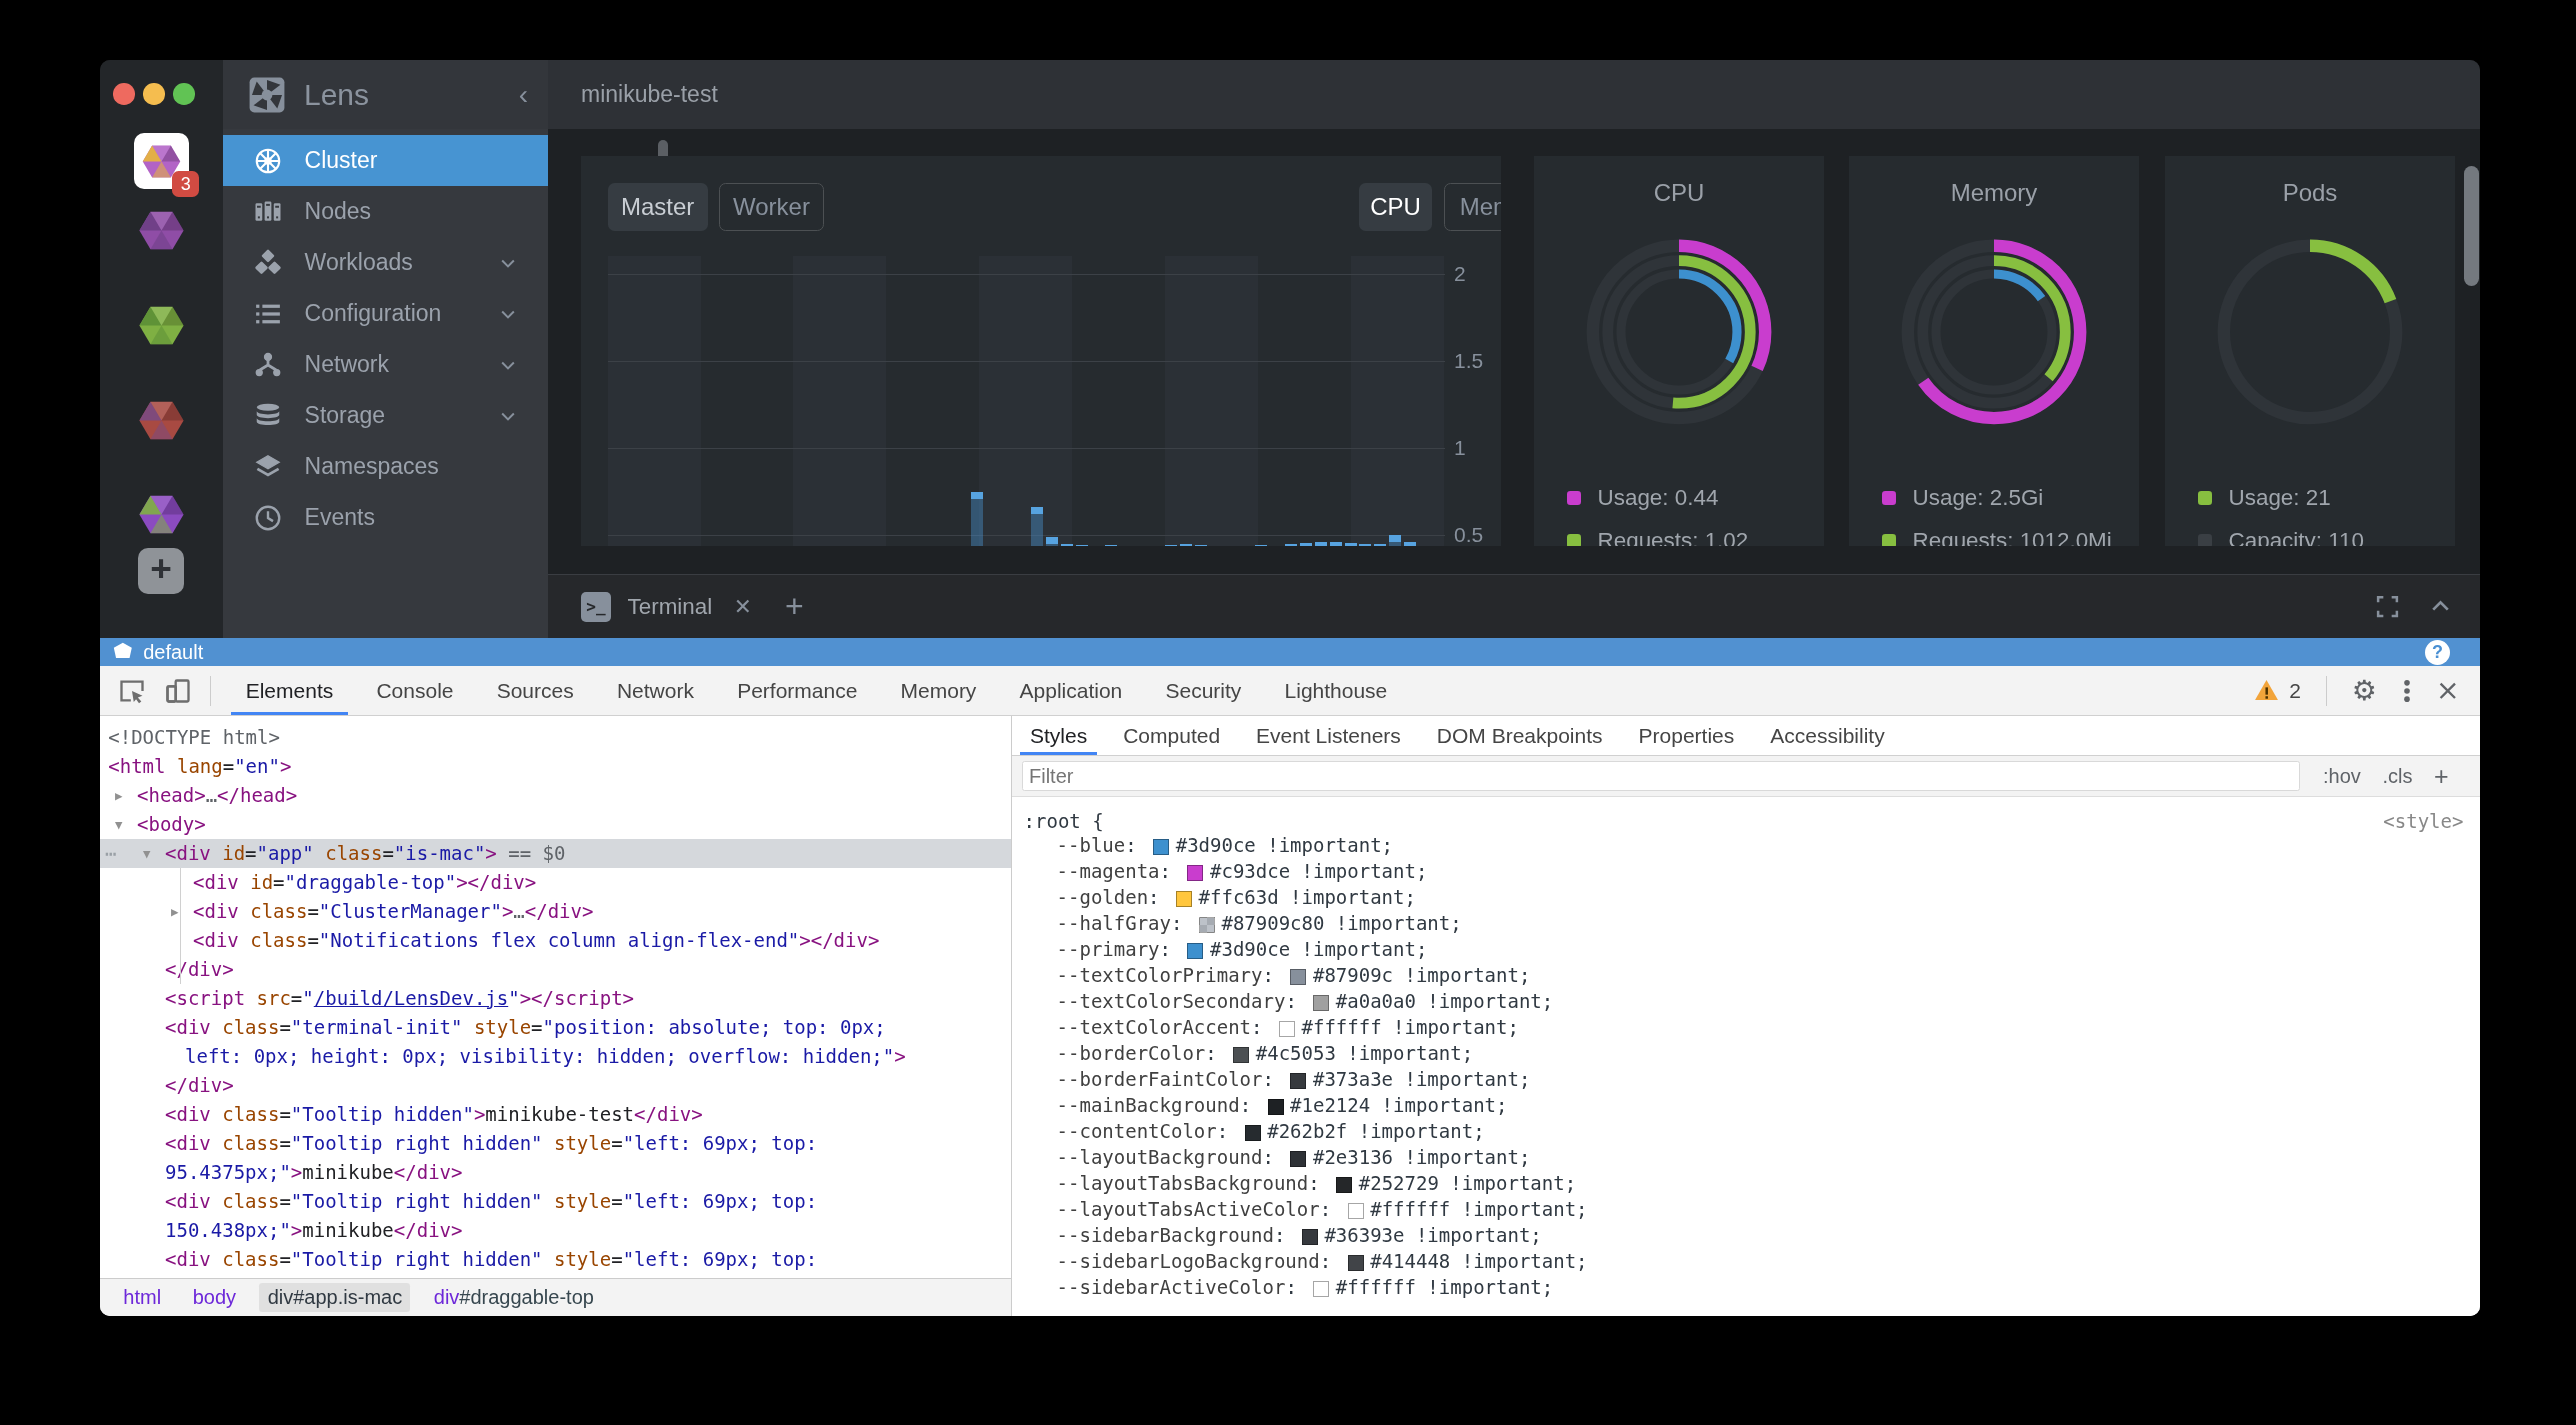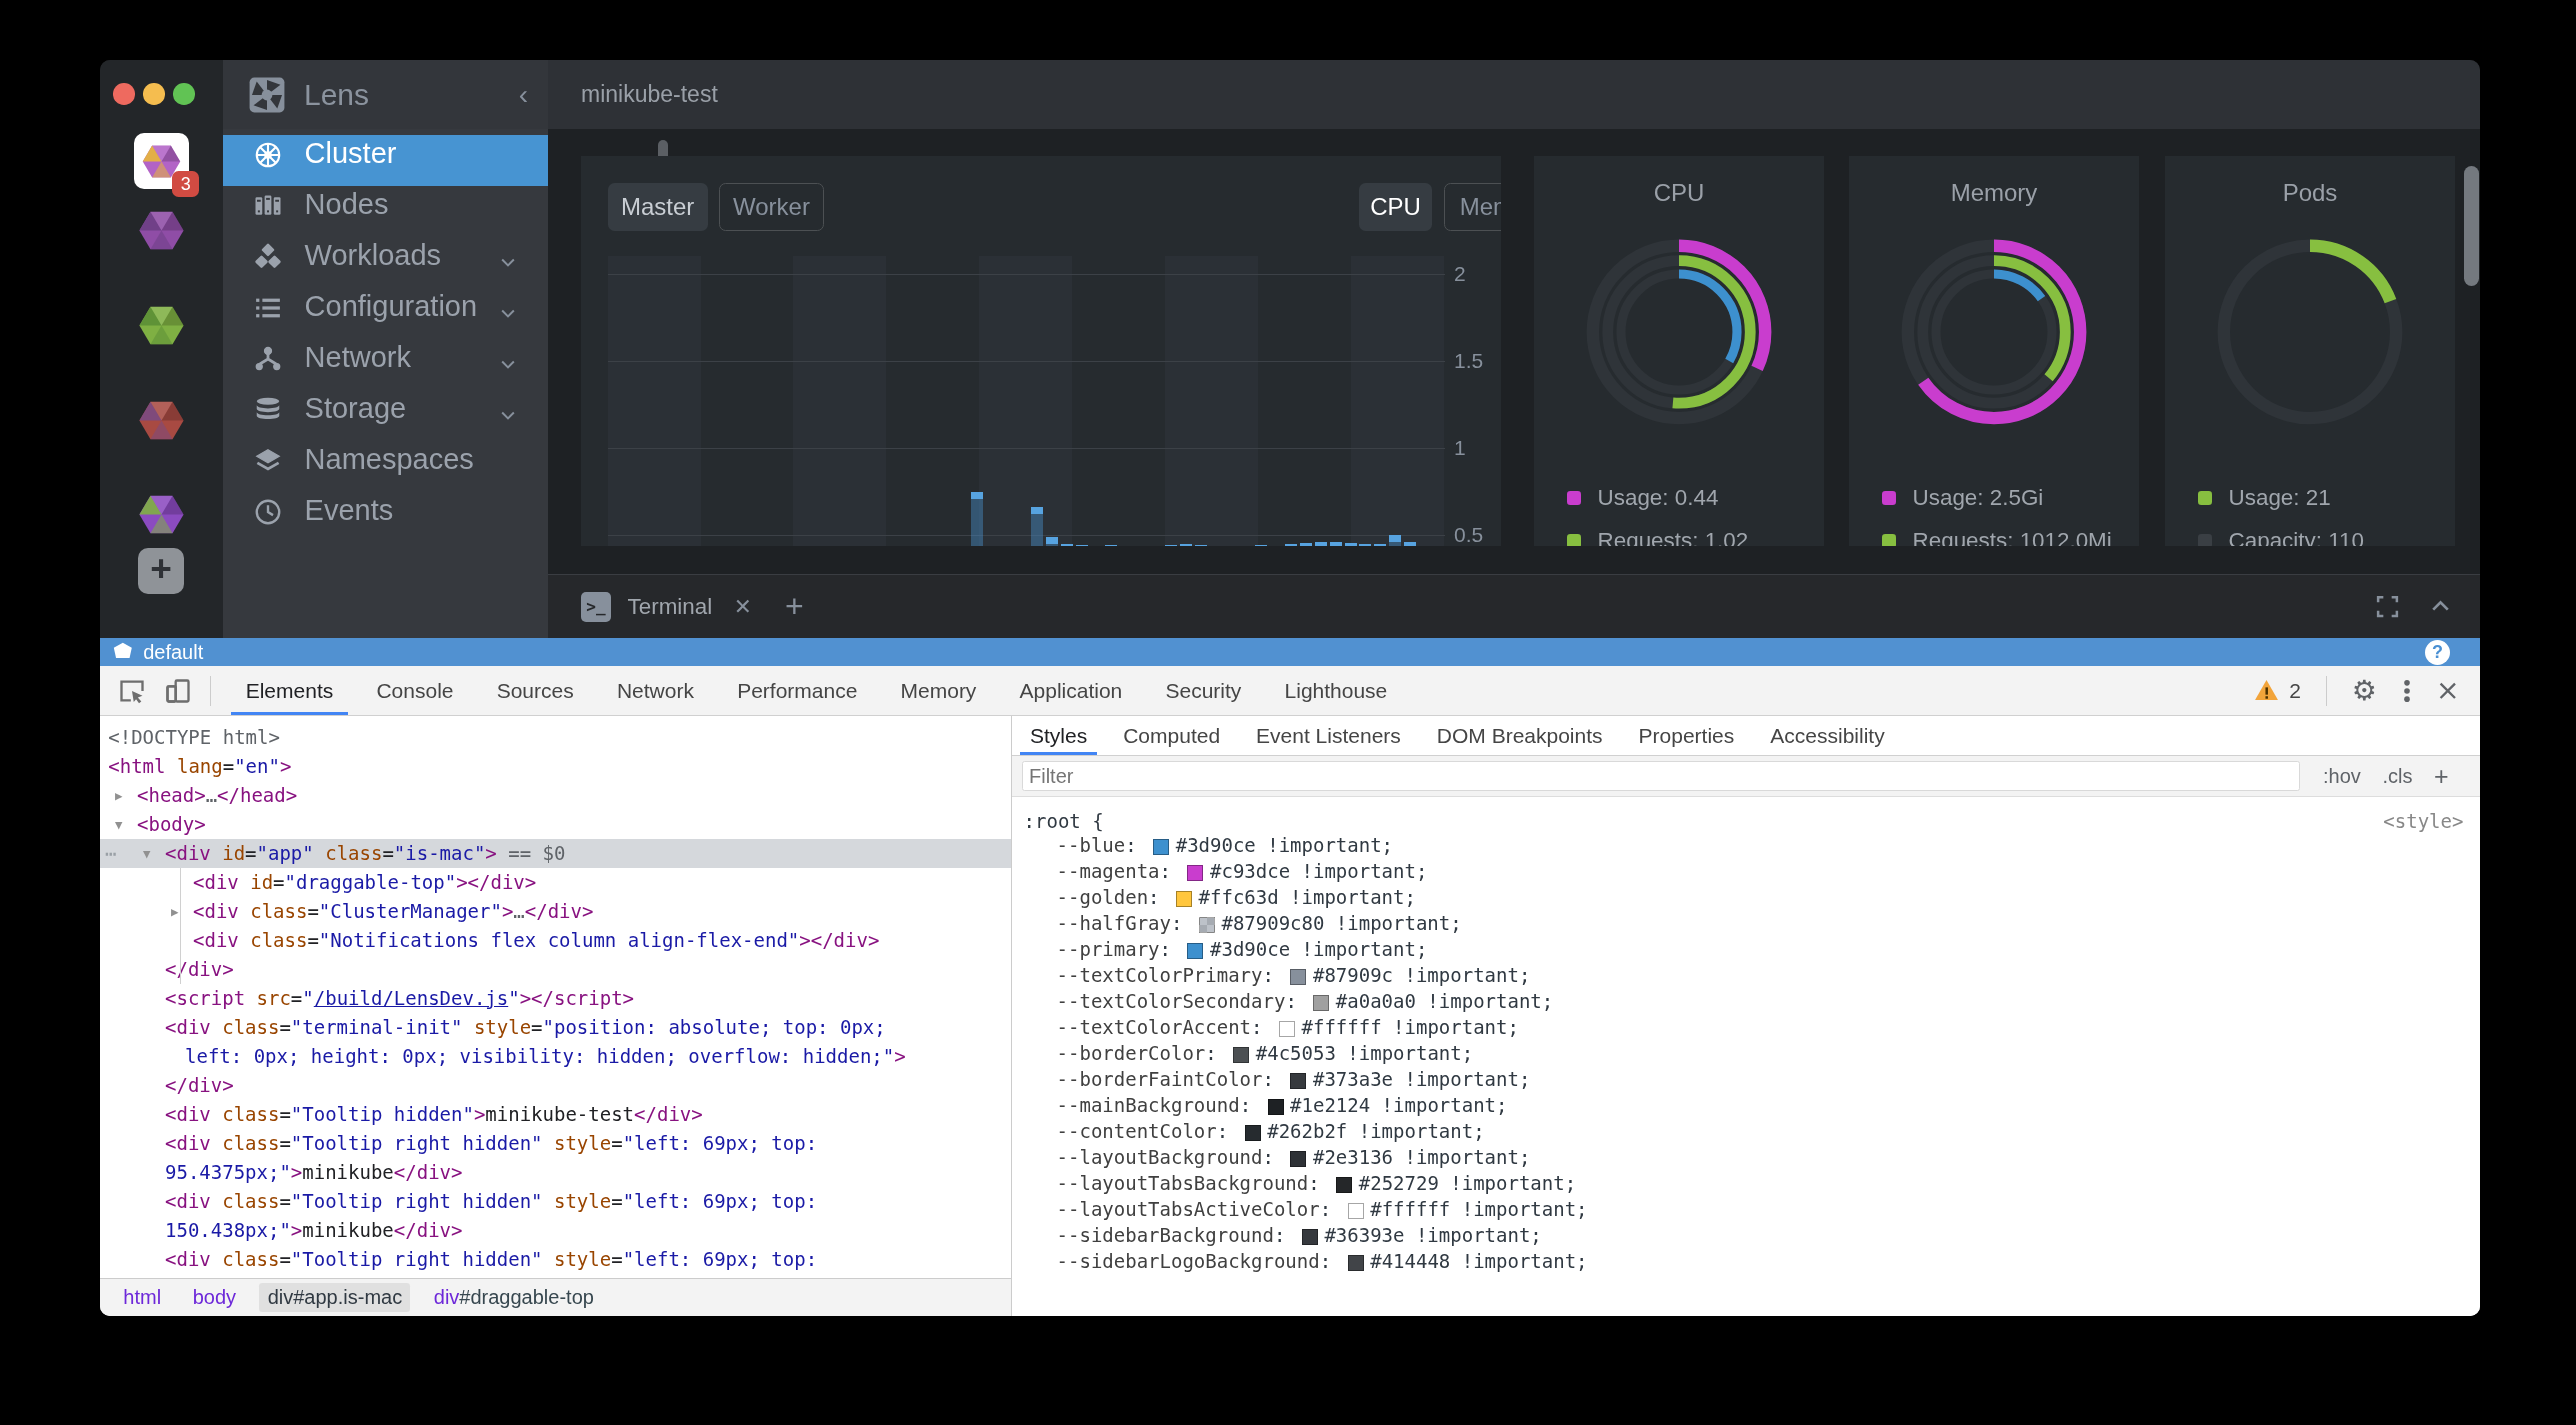--- a/index.html
+++ b/index.html
@@ -19,21 +19,21 @@
   #rail-add { position:absolute; left:38px; top:488px; width:46px; height:46px; background:#8f9398;
               border-radius:10px; color:#2e3136; font-size:37px; line-height:41px; text-align:center; font-weight:bold; }
 
   
   #sidebar { position:absolute; left:123px; top:0; width:325px; height:578px; background:#36393e; }
   #sidebar-header { position:absolute; left:0; top:0; width:100%; height:69px; background:#33363b;
                     display:flex; align-items:center; padding:0 20px 0 25px; }
   #app-name { color:#8b939e; font-size:30px; margin-left:18px; flex:1; }
   #collapse { color:#87909c; font-size:28px; }
   #sb-items { position:absolute; left:0; top:75px; width:100%; }
-  .sb-item { height:51px; display:flex; align-items:flex-end; padding:16px 30px; color:#9ba2ac; font-size:29px; }
+  .sb-item { height:51px; display:flex; align-items:center; padding:0 30px; color:#9ba2ac; font-size:23px; }
   .sb-item.active { background:#4794d2; color:#fff; }
   .sb-icon { width:30px; height:30px; margin-right:21.6px; display:flex; align-items:center; justify-content:center; }
   .sb-label { flex:1; }
   .sb-chevron { font-size:20px; color:#87909c; }
   #sb-scroll { position:absolute; left:435px; top:80px; width:10px; height:216px; background:#5b5f64; border-radius:5px; }
 
   
   #main-header { position:absolute; left:448px; top:0; width:1932px; height:69px; background:#2e3136;
                  display:flex; align-items:center; padding-left:33px; color:#9aa0a8; font-size:23px; }
   .panel { position:absolute; top:96px; height:390px; background:#262b2f; overflow:hidden; }
@@ -577,19 +577,20 @@
             <div class="var-row"><span class="var-name">--textColorAccent</span>: <span class="swatch" style="background: rgb(255, 255, 255);"></span>#ffffff !important;</div>
             <div class="var-row"><span class="var-name">--borderColor</span>: <span class="swatch" style="background: rgb(76, 80, 83);"></span>#4c5053 !important;</div>
             <div class="var-row"><span class="var-name">--borderFaintColor</span>: <span class="swatch" style="background: rgb(55, 58, 62);"></span>#373a3e !important;</div>
             <div class="var-row"><span class="var-name">--mainBackground</span>: <span class="swatch" style="background: rgb(30, 33, 36);"></span>#1e2124 !important;</div>
             <div class="var-row"><span class="var-name">--contentColor</span>: <span class="swatch" style="background: rgb(38, 43, 47);"></span>#262b2f !important;</div>
             <div class="var-row"><span class="var-name">--layoutBackground</span>: <span class="swatch" style="background: rgb(46, 49, 54);"></span>#2e3136 !important;</div>
             <div class="var-row"><span class="var-name">--layoutTabsBackground</span>: <span class="swatch" style="background: rgb(37, 39, 41);"></span>#252729 !important;</div>
             <div class="var-row"><span class="var-name">--layoutTabsActiveColor</span>: <span class="swatch" style="background: rgb(255, 255, 255);"></span>#ffffff !important;</div>
             <div class="var-row"><span class="var-name">--sidebarBackground</span>: <span class="swatch" style="background: rgb(54, 57, 62);"></span>#36393e !important;</div>
             <div class="var-row"><span class="var-name">--sidebarLogoBackground</span>: <span class="swatch" style="background: rgb(65, 68, 72);"></span>#414448 !important;</div>
+            <div class="var-row"><span class="var-name">--sidebarActiveColor</span>: <span class="swatch" style="background: rgb(255, 255, 255);"></span>#ffffff !important;</div>
           </div>
       </div>
     </div>
   </div>
 
 </div>
 
 
 </body></html>

